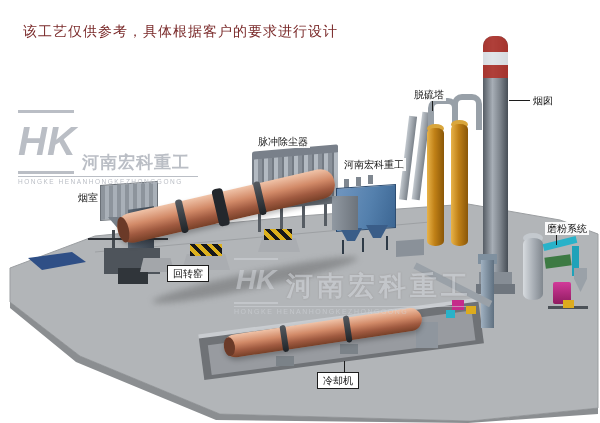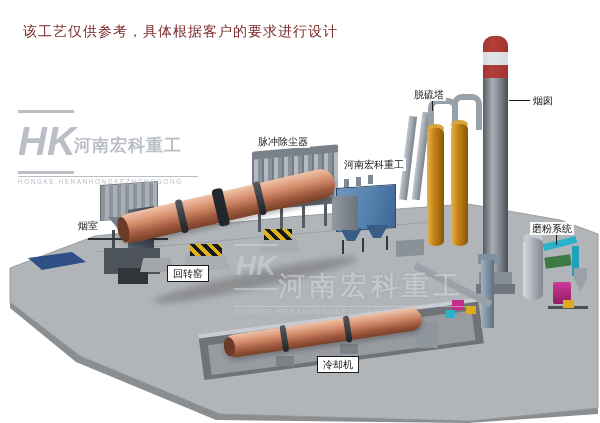--- a/index.html
+++ b/index.html
@@ -13,21 +13,21 @@
        padding:0 2px;line-height:13px;white-space:nowrap;z-index:30;}
   .boxlbl{border:1px solid #1c1c1c;padding:1px 5px;background:#fff;}
   .leader{position:absolute;background:#1c1c1c;z-index:29;}
 
   
   .disclaimer{position:absolute;left:23px;top:23px;font-size:14px;color:#7a2a2a;
               letter-spacing:1px;z-index:35;}
 
   
   .wm{position:absolute;pointer-events:none;}
-  .wm-row{display:flex;align-items:flex-start;}
+  .wm-row{display:flex;align-items:flex-end;gap:8px;}
   .hkbox{border-top:3px solid currentColor;border-bottom:3px solid currentColor;
          font-weight:bold;font-style:italic;text-align:center;}
   .wm .cn{font-weight:bold;margin-top:24px;}
   .wm .en{letter-spacing:1.5px;border-top:1px solid currentColor;padding-top:1px;margin-top:2px;}
   .wm-top{left:18px;top:110px;color:#b3b7bf;opacity:.9;z-index:25;}
   .wm-top .hkbox{width:56px;height:58px;font-size:40px;line-height:56px;}
   .wm-top .cn{font-size:17px;letter-spacing:1px;}
   .wm-top .en{font-size:6.5px;width:180px;}
   .wm-mid{left:234px;top:244px;color:#d2d5da;opacity:.55;z-index:26;}
   .wm-mid .hkbox{width:44px;height:42px;font-size:28px;line-height:40px;border-width:2px;}
@@ -185,26 +185,26 @@
   <div class="p" style="left:416px;top:322px;width:22px;height:26px;background:#8f969e;z-index:11;"></div>
   <div class="p" style="left:276px;top:356px;width:18px;height:10px;background:#7b8288;z-index:11;"></div>
   <div class="p" style="left:340px;top:344px;width:18px;height:10px;background:#7b8288;z-index:11;"></div>
   <div class="p kiln-cyl" style="left:224px;top:336px;width:200px;height:23px;z-index:12;border-radius:12px;
        transform:rotate(-8.5deg);transform-origin:left center;">
     <div class="endcap"></div>
     <div class="ring" style="left:58px;width:6px;"></div>
     <div class="ring" style="left:122px;width:6px;"></div>
   </div>
 
-  <div class="lbl" style="left:76px;top:191px;margin-top:28px;">烟室</div>
+  <div class="lbl" style="left:76px;top:191px;">烟室</div>
   <div class="lbl boxlbl" style="left:167px;top:265px;">回转窑</div>
   <div class="lbl" style="left:256px;top:135px;">脉冲除尘器</div>
   <div class="lbl" style="left:342px;top:158px;">河南宏科重工</div>
   <div class="lbl" style="left:412px;top:88px;">脱硫塔</div>
   <div class="leader" style="left:432px;top:101px;width:1px;height:10px;"></div>
   <div class="lbl" style="left:531px;top:94px;">烟囱</div>
   <div class="leader" style="left:509px;top:100px;width:21px;height:1px;"></div>
-  <div class="lbl" style="left:530px;top:222px;">磨粉系统</div>
+  <div class="lbl" style="left:545px;top:222px;">磨粉系统</div>
   <div class="leader" style="left:556px;top:235px;width:1px;height:10px;"></div>
-  <div class="lbl boxlbl" style="left:317px;top:356px;">冷却机</div>
+  <div class="lbl boxlbl" style="left:317px;top:372px;">冷却机</div>
   <div class="leader" style="left:344px;top:361px;width:1px;height:11px;"></div>
 
 </div>
 
 </body></html>

